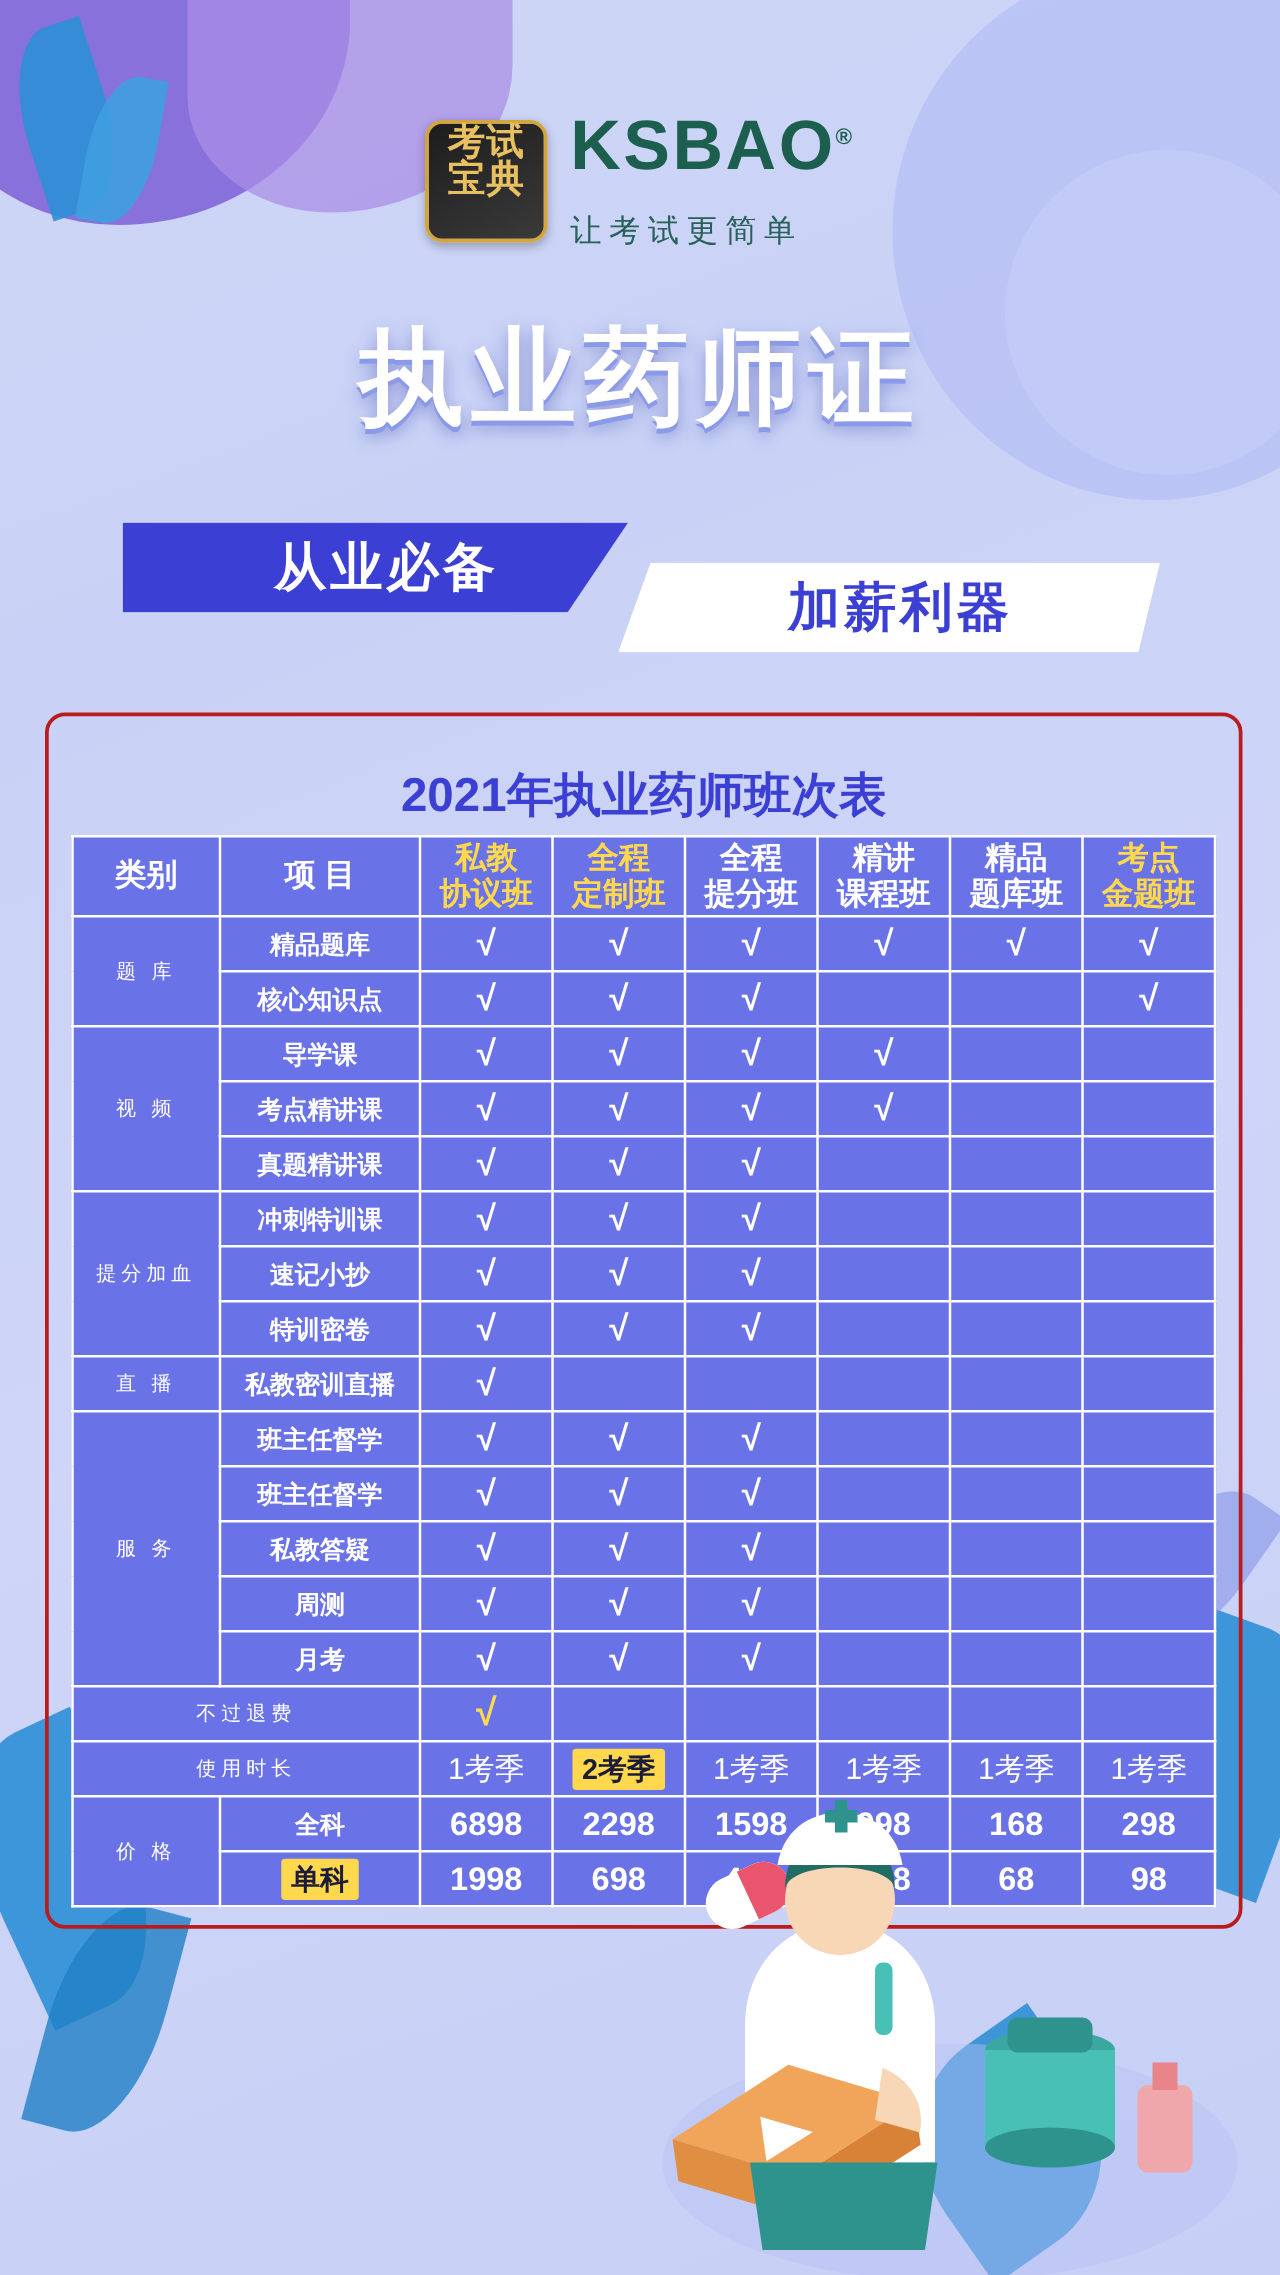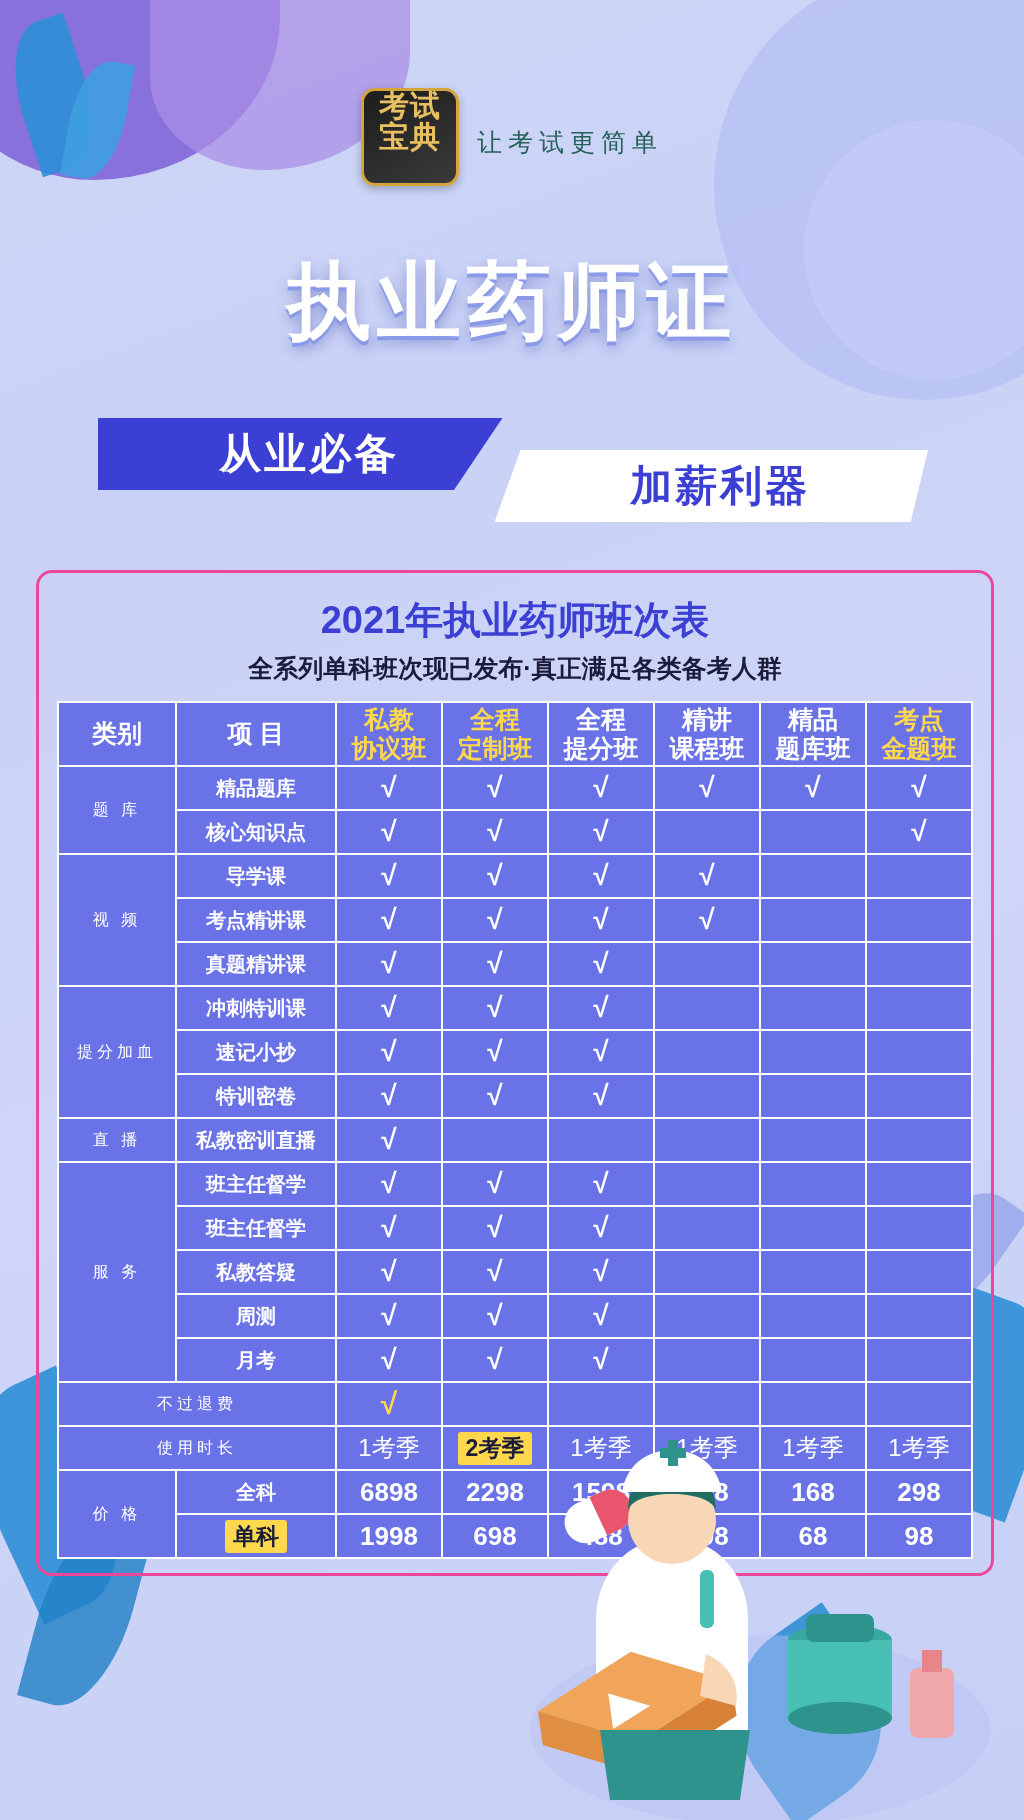--- a/index.html
+++ b/index.html
@@ -29,39 +29,39 @@
   .logo-wrap{position:absolute;top:88px;left:0;right:0;display:flex;justify-content:center;align-items:center;gap:18px;}
   .logo-mark{width:92px;height:92px;border-radius:14px;background:linear-gradient(150deg,#1d1d1d,#3a3a3a);
              border:3px solid #d4a53a;display:flex;flex-direction:column;justify-content:flex-start;align-items:center;
              box-shadow:0 3px 8px rgba(0,0,0,.25);}
   .logo-mark span{color:#e8c062;font-size:30px;line-height:1.02;font-weight:bold;letter-spacing:1px;
                   font-family:"Liberation Serif","DejaVu Serif",serif;}
   .logo-text{display:flex;flex-direction:column;justify-content:center;}
   .logo-main{font-size:56px;font-weight:bold;color:#1d5f4e;letter-spacing:2px;line-height:1;
              font-family:"Liberation Sans",sans-serif;}
   .logo-main sup{font-size:18px;vertical-align:super;}
-  .logo-sub{font-size:25px;color:#28605a;letter-spacing:6px;margin-top:10px;}
+  .logo-sub{font-size:25px;color:#28605a;letter-spacing:6px;margin-top:24px;}
 
   
   .headline{position:absolute;top:245px;left:0;right:0;text-align:center;
             font-size:84px;font-weight:bold;letter-spacing:6px;color:#ffffff;
             text-shadow:0 4px 0 #8a9ae8, 0 7px 14px rgba(60,70,170,.45);}
 
   
   .ribbons{position:absolute;top:418px;left:98px;width:830px;height:72px;display:flex;}
   .ribbon{height:72px;display:flex;align-items:center;justify-content:center;
           font-size:42px;font-weight:bold;letter-spacing:3px;padding-left:18px;}
   .ribbon-left{width:400px;background:#3b3fd4;color:#ffffff;
                clip-path:polygon(0 0,100% 0,88% 100%,0 100%);}
   .ribbon-right{width:430px;margin-left:-8px;background:#ffffff;color:#3b3fd4;
                 clip-path:polygon(6% 0,100% 0,96% 100%,0 100%);margin-top:32px;}
 
   
   .card{position:absolute;top:570px;left:36px;width:952px;
-        border:3px solid #ec4899;border-radius:16px;padding:0 0 14px 0;background:transparent;}
+        border:3px solid #b91c1c;border-radius:16px;padding:16px 0 14px 0;background:transparent;}
   .card-title{text-align:center;font-size:38px;font-weight:bold;color:#3b3fd4;margin:22px 0 6px;}
   .card-sub{text-align:center;font-size:25px;font-weight:bold;color:#1b1b3a;margin-bottom:16px;}
 
   table{border-collapse:collapse;width:916px;margin:0 auto;background:#6a72e8;
         table-layout:fixed;}
   th,td{border:2px solid #ffffff;color:#ffffff;text-align:center;font-size:24px;padding:0;height:42px;}
   .col-cat{width:118px;}
   .col-item{width:160px;}
   thead th{height:62px;font-size:25px;font-weight:bold;line-height:1.18;}
   .hl{color:#ffd84d;}
@@ -90,34 +90,36 @@
 <div class="leaf leaf-e"></div>
 <div class="leaf leaf-f"></div>
 <div class="leaf leaf-g"></div>
 
 <div class="logo-wrap">
   <div class="logo-mark">
     <span>考试</span>
     <span>宝典</span>
   </div>
   <div class="logo-text">
+    <div class="logo-main">
+      <span>KSBAO</span><sup>®</sup>
+    </div>
     <div class="logo-sub">让考试更简单</div>
   </div>
 </div>
 
 <div class="headline">执业药师证</div>
 
 <div class="ribbons">
   <div class="ribbon ribbon-left">从业必备</div>
   <div class="ribbon ribbon-right">加薪利器</div>
 </div>
 
 <div class="card">
   <div class="card-title">2021年执业药师班次表</div>
-  <div class="card-sub">全系列单科班次现已发布·真正满足各类备考人群</div>
   <table>
     <colgroup>
       <col class="col-cat">
         <col class="col-item">
       <col>
         <col>
         <col>
         <col>
         <col>
         <col>

